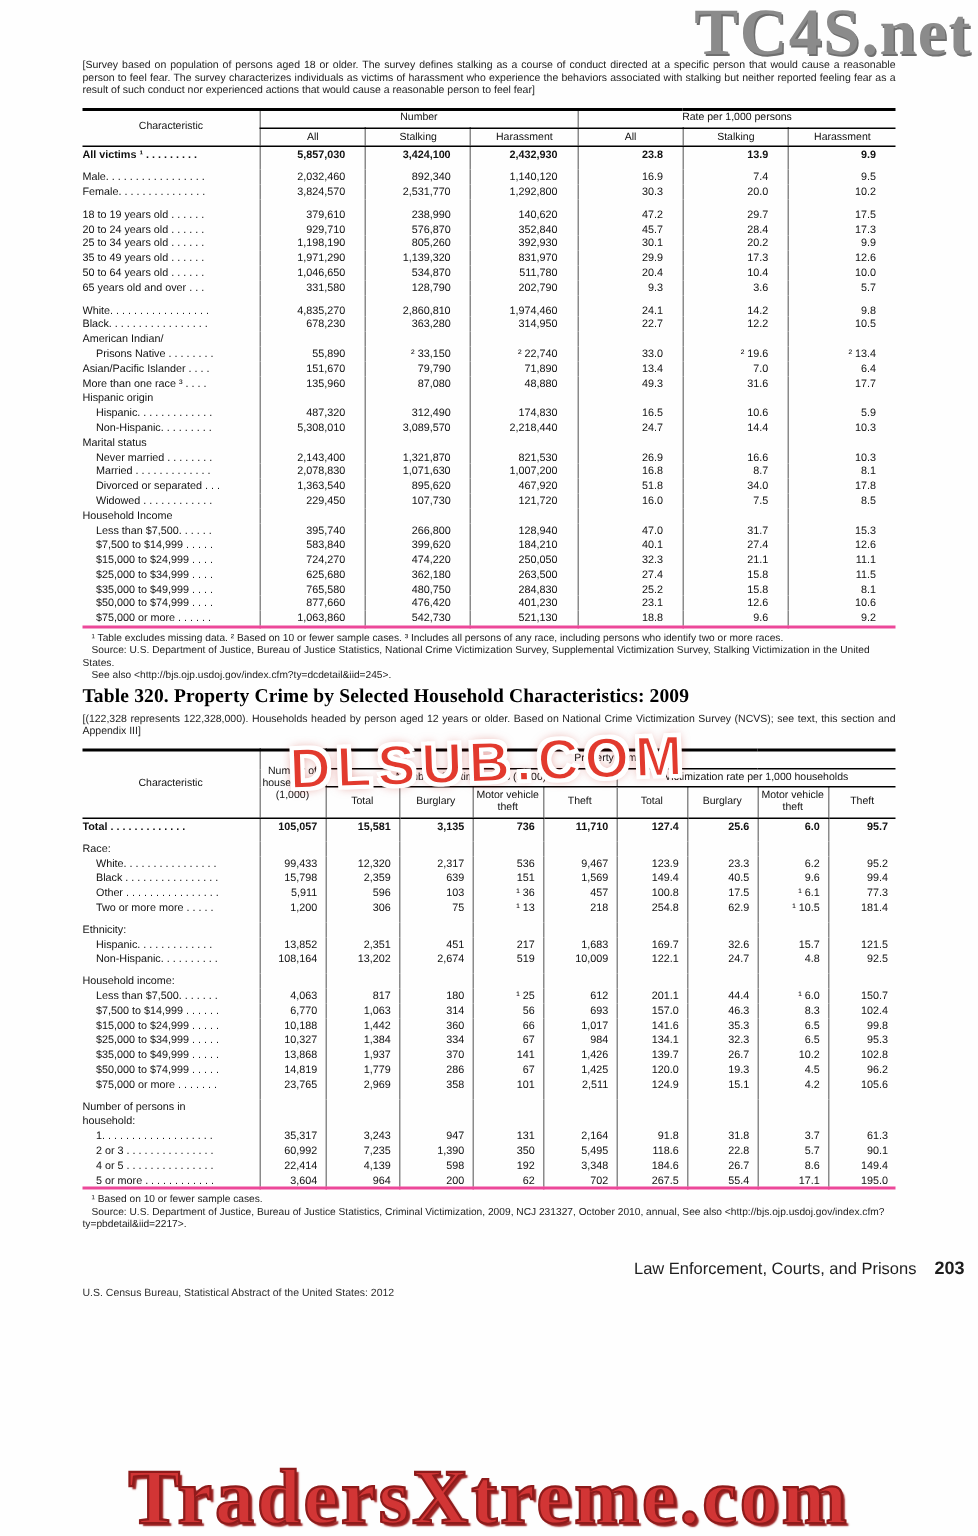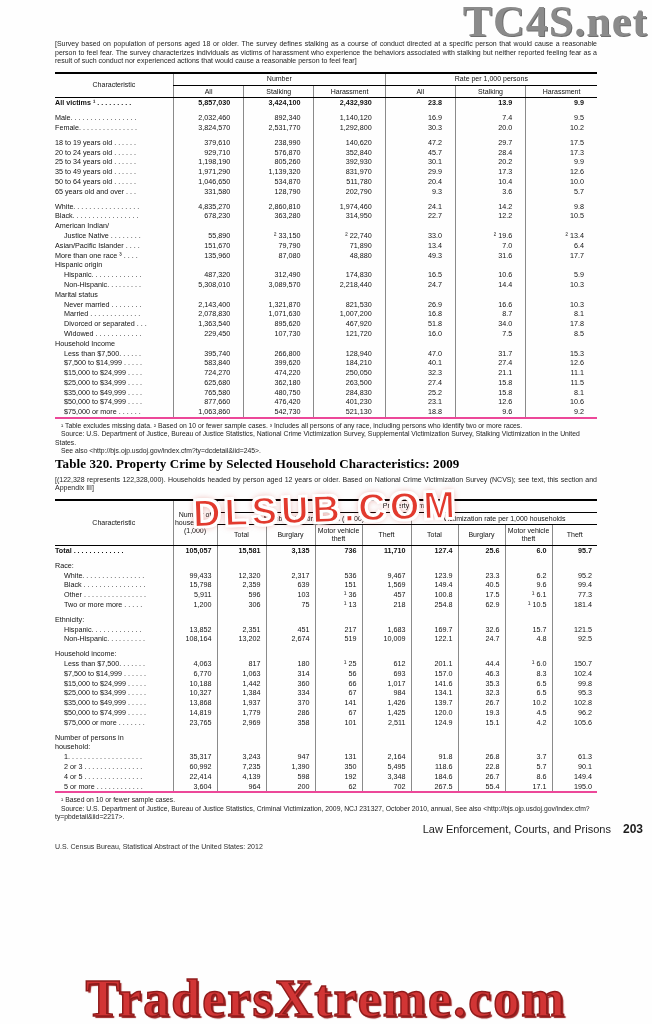--- a/index.html
+++ b/index.html
@@ -33,21 +33,21 @@
   td.lbl.ind{padding-left:9px}
   .num{text-align:right}
   .t319 .num{padding-right:13px}
   .t320 .num{padding-right:5px}
   tr.spacer td{height:5px;line-height:5px;font-size:2px}
   tr.bold td{font-weight:bold}
 
   .fn{font-size:6.8px;line-height:8.4px;margin:0;text-indent:6px;color:#222}
   .fn.first{margin-top:3px}
 
-  .footer-line{margin-top:0;margin-right:-46px;text-align:right;font-size:11px;color:#1d1d1d}
+  .footer-line{margin-top:16px;margin-right:-46px;text-align:right;font-size:11px;color:#1d1d1d}
   .page-num{font-weight:bold;font-size:12px;margin-left:12px}
   .census{margin-top:7px;font-size:7px;color:#2e2e2e}
 
   .wm{position:absolute;font-weight:bold;pointer-events:none;white-space:nowrap;z-index:40}
   .wm-tc4s{
     top:-4px;right:4px;font-family:"Liberation Serif",serif;font-size:44px;
     color:#8b8b8b;text-shadow:1px 1px 0 #6e6e6e;letter-spacing:1px;
   }
   .wm-dlsub{
     top:488px;left:50%;transform:translateX(-50%) rotate(-2deg);
@@ -223,21 +223,21 @@
         <tr class="section">
           <td class="lbl">American Indian/</td>
           <td class="num"></td>
           <td class="num"></td>
           <td class="num"></td>
           <td class="num"></td>
           <td class="num"></td>
           <td class="num"></td>
         </tr>
         <tr class="data">
-          <td class="lbl ind">Justice Native . . . . . . . .</td>
+          <td class="lbl ind">Prisons Native . . . . . . . .</td>
           <td class="num">55,890</td>
           <td class="num">² 33,150</td>
           <td class="num">² 22,740</td>
           <td class="num">33.0</td>
           <td class="num">² 19.6</td>
           <td class="num">² 13.4</td>
         </tr>
         <tr class="data">
           <td class="lbl">Asian/Pacific Islander . . . .</td>
           <td class="num">151,670</td>
@@ -722,21 +722,21 @@
           <td class="num"></td>
         </tr>
         <tr class="data">
           <td class="lbl ind">1. . . . . . . . . . . . . . . . . . .</td>
           <td class="num">35,317</td>
           <td class="num">3,243</td>
           <td class="num">947</td>
           <td class="num">131</td>
           <td class="num">2,164</td>
           <td class="num">91.8</td>
-          <td class="num">26.8</td>
+          <td class="num">31.8</td>
           <td class="num">3.7</td>
           <td class="num">61.3</td>
         </tr>
         <tr class="data">
           <td class="lbl ind">2 or 3 . . . . . . . . . . . . . . .</td>
           <td class="num">60,992</td>
           <td class="num">7,235</td>
           <td class="num">1,390</td>
           <td class="num">350</td>
           <td class="num">5,495</td>

